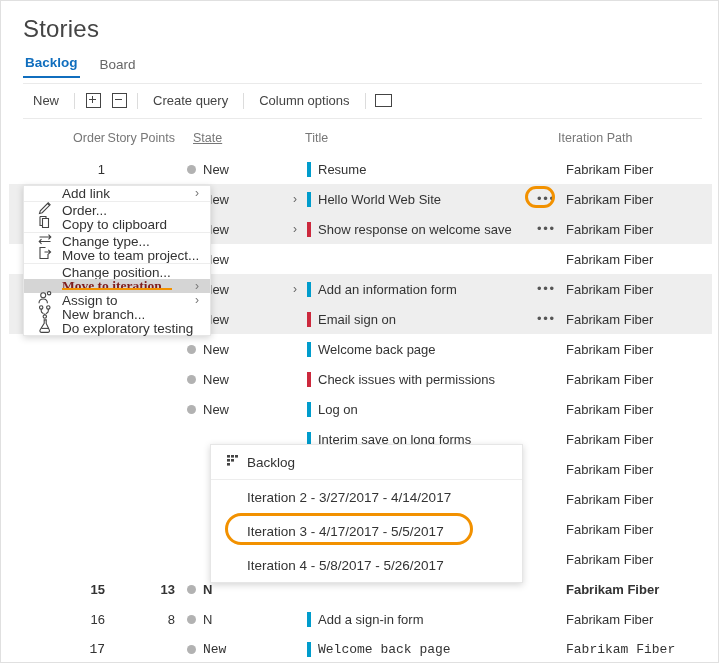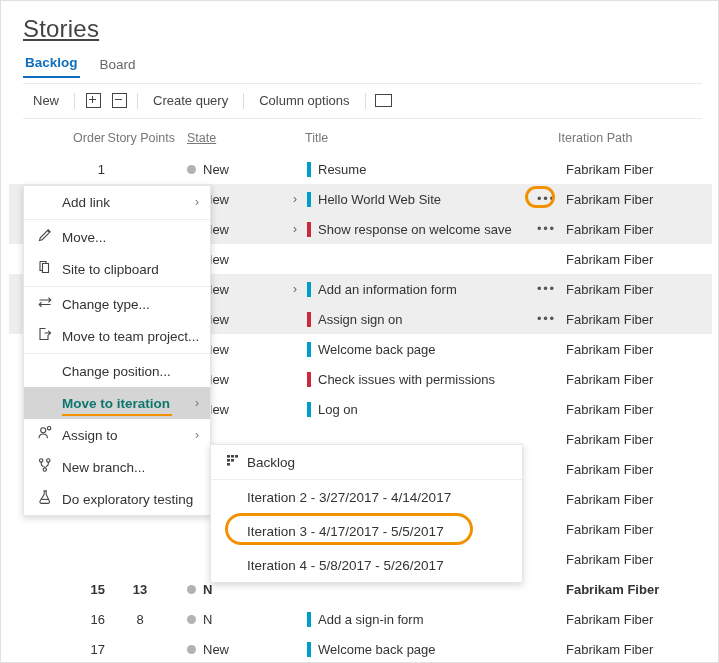--- a/index.html
+++ b/index.html
@@ -12,21 +12,21 @@
     position:relative;
   }
   .frame {
     position:absolute; left:0; top:0; width:719px; height:663px;
     border:1px solid #e0e0e0; box-sizing:border-box; background:#fff;
   }
 
   
   .page-title {
     position:absolute; left:22px; top:14px;
-    font-size:24px; color:#444; font-weight:400; letter-spacing:0.2px;text-decoration:underline;
+    font-size:24px; color:#444; font-weight:400; letter-spacing:0.2px;
   }
   .tabs {
     position:absolute; left:22px; top:52px; display:flex; align-items:flex-end; gap:18px;
   }
   .tab { font-size:13.5px; color:#666; padding:2px 2px 6px 2px; cursor:pointer; }
   .tab.active { color:#106ebe; font-weight:bold; border-bottom:2px solid #106ebe; }
 
   .toolbar-sep-line {
     position:absolute; left:22px; top:82px; width:679px; height:1px; background:#eaeaea;
   }
@@ -47,53 +47,53 @@
     border-left:1.2px solid #444; transform:rotate(45deg); transform-origin: 100% 0; }
   .toolbar-bottom-line { position:absolute; left:22px; top:117px; width:679px; height:1px; background:#eaeaea; }
 
   
   .grid { position:absolute; left:0; top:124px; width:715px; }
 
   .ghead { position:relative; height:29px; }
   .ghead .hd { position:absolute; font-size:12.5px; color:#777; top:6px; }
   .hd-order { left:60px; width:44px; text-align:right; }
   .hd-points { left:104px; width:70px; text-align:right;}
-  .hd-state { left:186px;text-decoration:underline; }
+  .hd-state { left:192px;text-decoration:underline; }
   .hd-title { left:304px; }
   .hd-iter  { left:557px; }
 
   .rows { position:relative; }
   .row { position:absolute; left:8px; width:703px; height:30px; }
   .row.sel { background:#eeeeee; }
   .cell { position:absolute; font-size:13px; color:#333; top:8px; white-space:nowrap; }
   .c-order  { left:52px; width:44px; text-align:right; }
-  .c-points { left:96px; width:70px; text-align:center; }
+  .c-points { left:96px; width:70px; text-align:right; }
 
   .state-wrap { position:absolute; left:178px; top:8px; display:flex; align-items:center; gap:7px; font-size:13px; color:#333;}
   .state-dot { width:9px; height:9px; border-radius:50%; background:#b2b2b2; display:inline-block; }
 
   .title-wrap { position:absolute; left:284px; top:5px; display:flex; align-items:center; height:20px;}
   .chev { width:14px; font-size:12px; color:#666; line-height:1; }
   .typebar { width:4px; height:15px; margin-right:7px; }
   .title-text { font-size:13px; color:#333; white-space:nowrap; }
 
   .ell { position:absolute; left:528px; top:12px; font-size:13px; color:#555; letter-spacing:1.7px; line-height:6px;}
   .iter-text { position:absolute; left:557px; top:8px; font-size:13px; color:#333; }
 
   
   .ctxmenu {
     position:absolute; left:22px; top:184px; width:186px;
     background:#fff; border:1px solid #e6e6e6;
     box-shadow:0 2px 7px rgba(0,0,0,0.17);
   }
-  .mi { position:relative; height:32px; display:flex; align-items:center; cursor:pointer;text-align:right; }
+  .mi { position:relative; height:14px; display:flex; align-items:center; cursor:pointer;text-align:right; }
   .mi.hl { background:#d5d5d5; }
   .mi .micon { position:absolute; left:10px; width:22px; display:flex; justify-content:center; align-items:center; }
   .mi .mlabel { margin-left:38px; font-size:13.5px; color:#333; }
-  .mi.hl .mlabel { font-weight:bold; color:#0f766e; }
+  .mi.hl .mlabel { font-weight:bold; color:#7f1d1d;font-family:Liberation Serif, serif; }
   .mi .msub { position:absolute; right:11px; font-size:12px; color:#777; }
   .mdiv { height:1px; background:#ededed; margin:1px 0; }
   .underline-orange {
     position:absolute; left:38px; bottom:3px; width:110px; height:2.5px; background:#f29100;
   }
 
   
   .submenu {
     position:absolute; left:209px; top:443px; width:311px;
     background:#fff; border:1px solid #e6e6e6;
@@ -233,21 +233,21 @@
         <div class="row sel" style="top: 150px;">
           <div class="cell c-order"></div>
           <div class="cell c-points"></div>
           <div class="state-wrap">
             <span class="state-dot"></span>
             <span>New</span>
           </div>
           <div class="title-wrap">
             <span class="chev"></span>
             <span class="typebar" style="background: rgb(204, 41, 61);"></span>
-            <span class="title-text">Assign sign on</span>
+            <span class="title-text">Email sign on</span>
           </div>
           <div class="ell">•••</div>
           <div class="iter-text">Fabrikam Fiber</div>
         </div>
         <div class="row" style="top: 180px;">
           <div class="cell c-order"></div>
           <div class="cell c-points"></div>
           <div class="state-wrap">
             <span class="state-dot"></span>
             <span>New</span>
@@ -283,20 +283,25 @@
           <div class="title-wrap">
             <span class="chev"></span>
             <span class="typebar" style="background: rgb(0, 156, 204);"></span>
             <span class="title-text">Log on</span>
           </div>
           <div class="iter-text">Fabrikam Fiber</div>
         </div>
         <div class="row" style="top: 270px;">
           <div class="cell c-order"></div>
           <div class="cell c-points"></div>
+          <div class="title-wrap">
+            <span class="chev"></span>
+            <span class="typebar" style="background: rgb(0, 156, 204);"></span>
+            <span class="title-text">Interim save on long forms</span>
+          </div>
           <div class="iter-text">Fabrikam Fiber</div>
         </div>
         <div class="row" style="top: 300px;">
           <div class="cell c-order"></div>
           <div class="cell c-points"></div>
           <div class="iter-text">Fabrikam Fiber</div>
         </div>
         <div class="row" style="top: 330px;">
           <div class="cell c-order"></div>
           <div class="cell c-points"></div>
@@ -328,21 +333,21 @@
             <span class="state-dot"></span>
             <span>N</span>
           </div>
           <div class="title-wrap">
             <span class="chev"></span>
             <span class="typebar" style="background: rgb(0, 156, 204);"></span>
             <span class="title-text">Add a sign-in form</span>
           </div>
           <div class="iter-text">Fabrikam Fiber</div>
         </div>
-        <div class="row" style="top: 480px;">
+        <div class="row" style="top: 480px; font-family: Liberation Mono, monospace;">
           <div class="cell c-order">17</div>
           <div class="cell c-points"></div>
           <div class="state-wrap">
             <span class="state-dot"></span>
             <span>New</span>
           </div>
           <div class="title-wrap">
             <span class="chev"></span>
             <span class="typebar" style="background: rgb(0, 156, 204);"></span>
             <span class="title-text">Welcome back page</span>
@@ -361,31 +366,31 @@
         <span class="msub">›</span>
       </div>
       <div class="mdiv"></div>
       <div class="mi">
         <span class="micon">
           <span style="display: inline-block;"><svg width="16" height="16" viewBox="0 0 16 16" fill="none" stroke="#444" stroke-width="1.1">
               <path d="M2.5 13.5 L3.3 10.8 L11.2 2.9 L13.1 4.8 L5.2 12.7 Z"></path>
               <path d="M10.6 3.5 L12.5 5.4"></path>
             </svg></span>
         </span>
-        <span class="mlabel">Move...</span>
+        <span class="mlabel">Order...</span>
       </div>
       <div class="mi">
         <span class="micon">
           <span style="display: inline-block;"><svg width="16" height="16" viewBox="0 0 16 16" fill="none" stroke="#444" stroke-width="1.1">
               <path d="M3 2.5 h6 v2"></path>
               <path d="M5.5 4.5 h6 v9 h-6 z"></path>
               <path d="M3 2.5 v9 h2.5"></path>
             </svg></span>
         </span>
-        <span class="mlabel">Site to clipboard</span>
+        <span class="mlabel">Copy to clipboard</span>
       </div>
       <div class="mdiv"></div>
       <div class="mi">
         <span class="micon">
           <span style="display: inline-block;"><svg width="16" height="16" viewBox="0 0 16 16" fill="none" stroke="#444" stroke-width="1.1">
               <path d="M2.5 6 h11 M11.5 3.6 L13.8 6 L11.5 8.4"></path>
               <path d="M13.5 10.5 h-11 M4.5 8.1 L2.2 10.5 L4.5 12.9"></path>
             </svg></span>
         </span>
         <span class="mlabel">Change type...</span>

